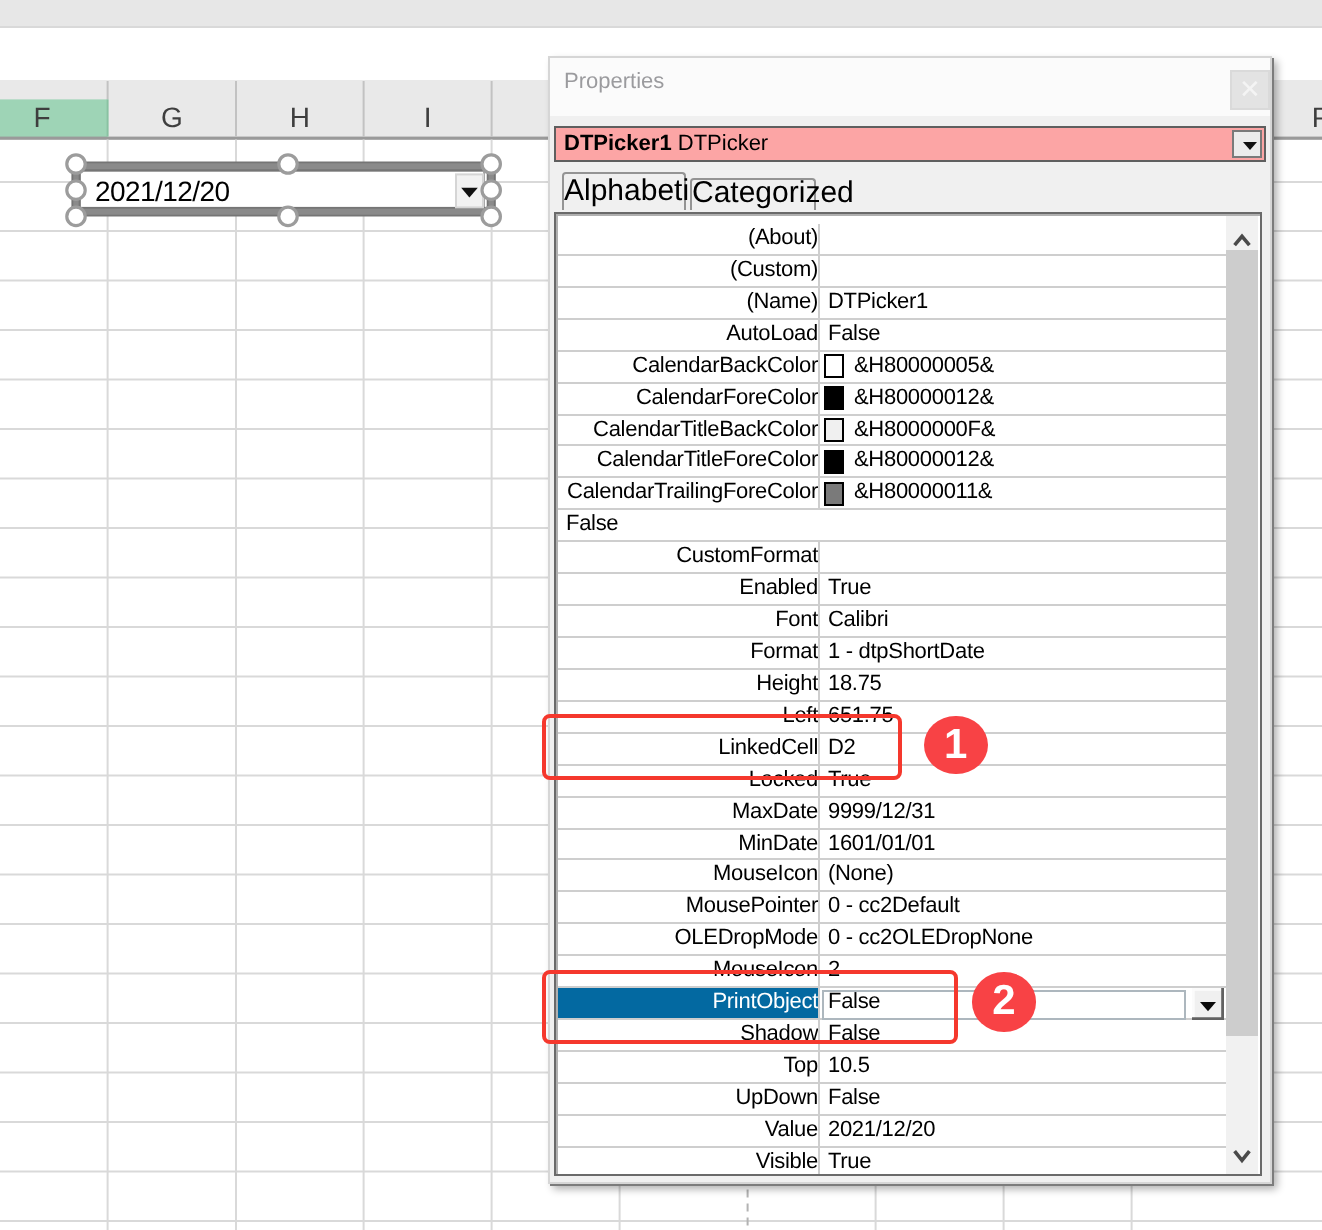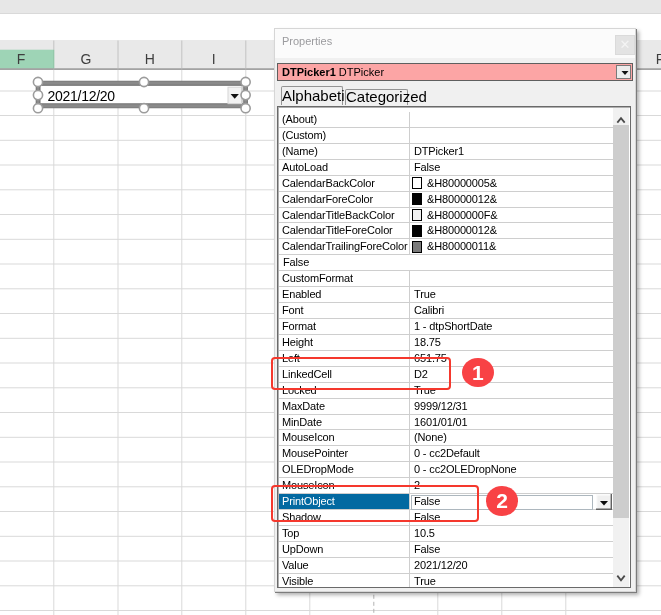--- a/index.html
+++ b/index.html
@@ -17,21 +17,21 @@
   #combo{position:absolute;left:2px;top:33.5px;width:354px;height:16px;background:#fca5a5;
          border:1px solid #5f5f5f;font-size:11px;line-height:16px;}
   #combo b{margin-left:4px;}
   #combobtn{position:absolute;right:1px;top:1px;width:13px;height:12px;
             background:#ececec;border:1px solid #7a7a7a;}
   .tab{position:absolute;background:#f0f0f0;font-size:15px;text-align:right;
        border:1px solid #949494;border-bottom:none;border-radius:2px 2px 0 0;}
   #tab1{left:6px;top:57px;width:60px;height:18px;line-height:17px;}
   #tab2{left:70px;top:60px;width:61px;height:15px;line-height:13px;}
   #plist{position:absolute;left:2px;top:77px;width:352px;height:480px;background:#fff;overflow:hidden;
-         border:1px solid #6a6a6a;box-shadow:inset 1px 1px 0 #b0b0b0;z-index:2;}
+         border:1px solid #6a6a6a;box-shadow:inset 1px 1px 0 #b0b0b0;z-index:2;text-align:right;}
   #rows{position:absolute;left:1px;top:5px;width:334px;}
   .row{height:15.93px;box-sizing:border-box;border-bottom:1px solid #cecece;display:flex;font-size:11px;letter-spacing:-0.15px;}
   .rn{width:127px;padding-left:3px;border-right:1px solid #cecece;overflow:hidden;
       line-height:14.9px;white-space:nowrap;box-sizing:content-box;}
   .rv{padding-left:4px;line-height:14.9px;white-space:nowrap;display:flex;align-items:center;}
   .sw{display:inline-block;width:8px;height:10px;border:1px solid #000;margin:0 5px 0 -2px;}
   .selrow .rn{background:#0369a1;color:#fff;}
   #seledit{position:absolute;left:133px;top:387.6px;width:180px;height:13.8px;
            border:1px solid #adb7be;z-index:5;pointer-events:none;}
   #sbar{position:absolute;left:335px;top:0.5px;width:16px;height:479.5px;background:#f1f1f1;}

